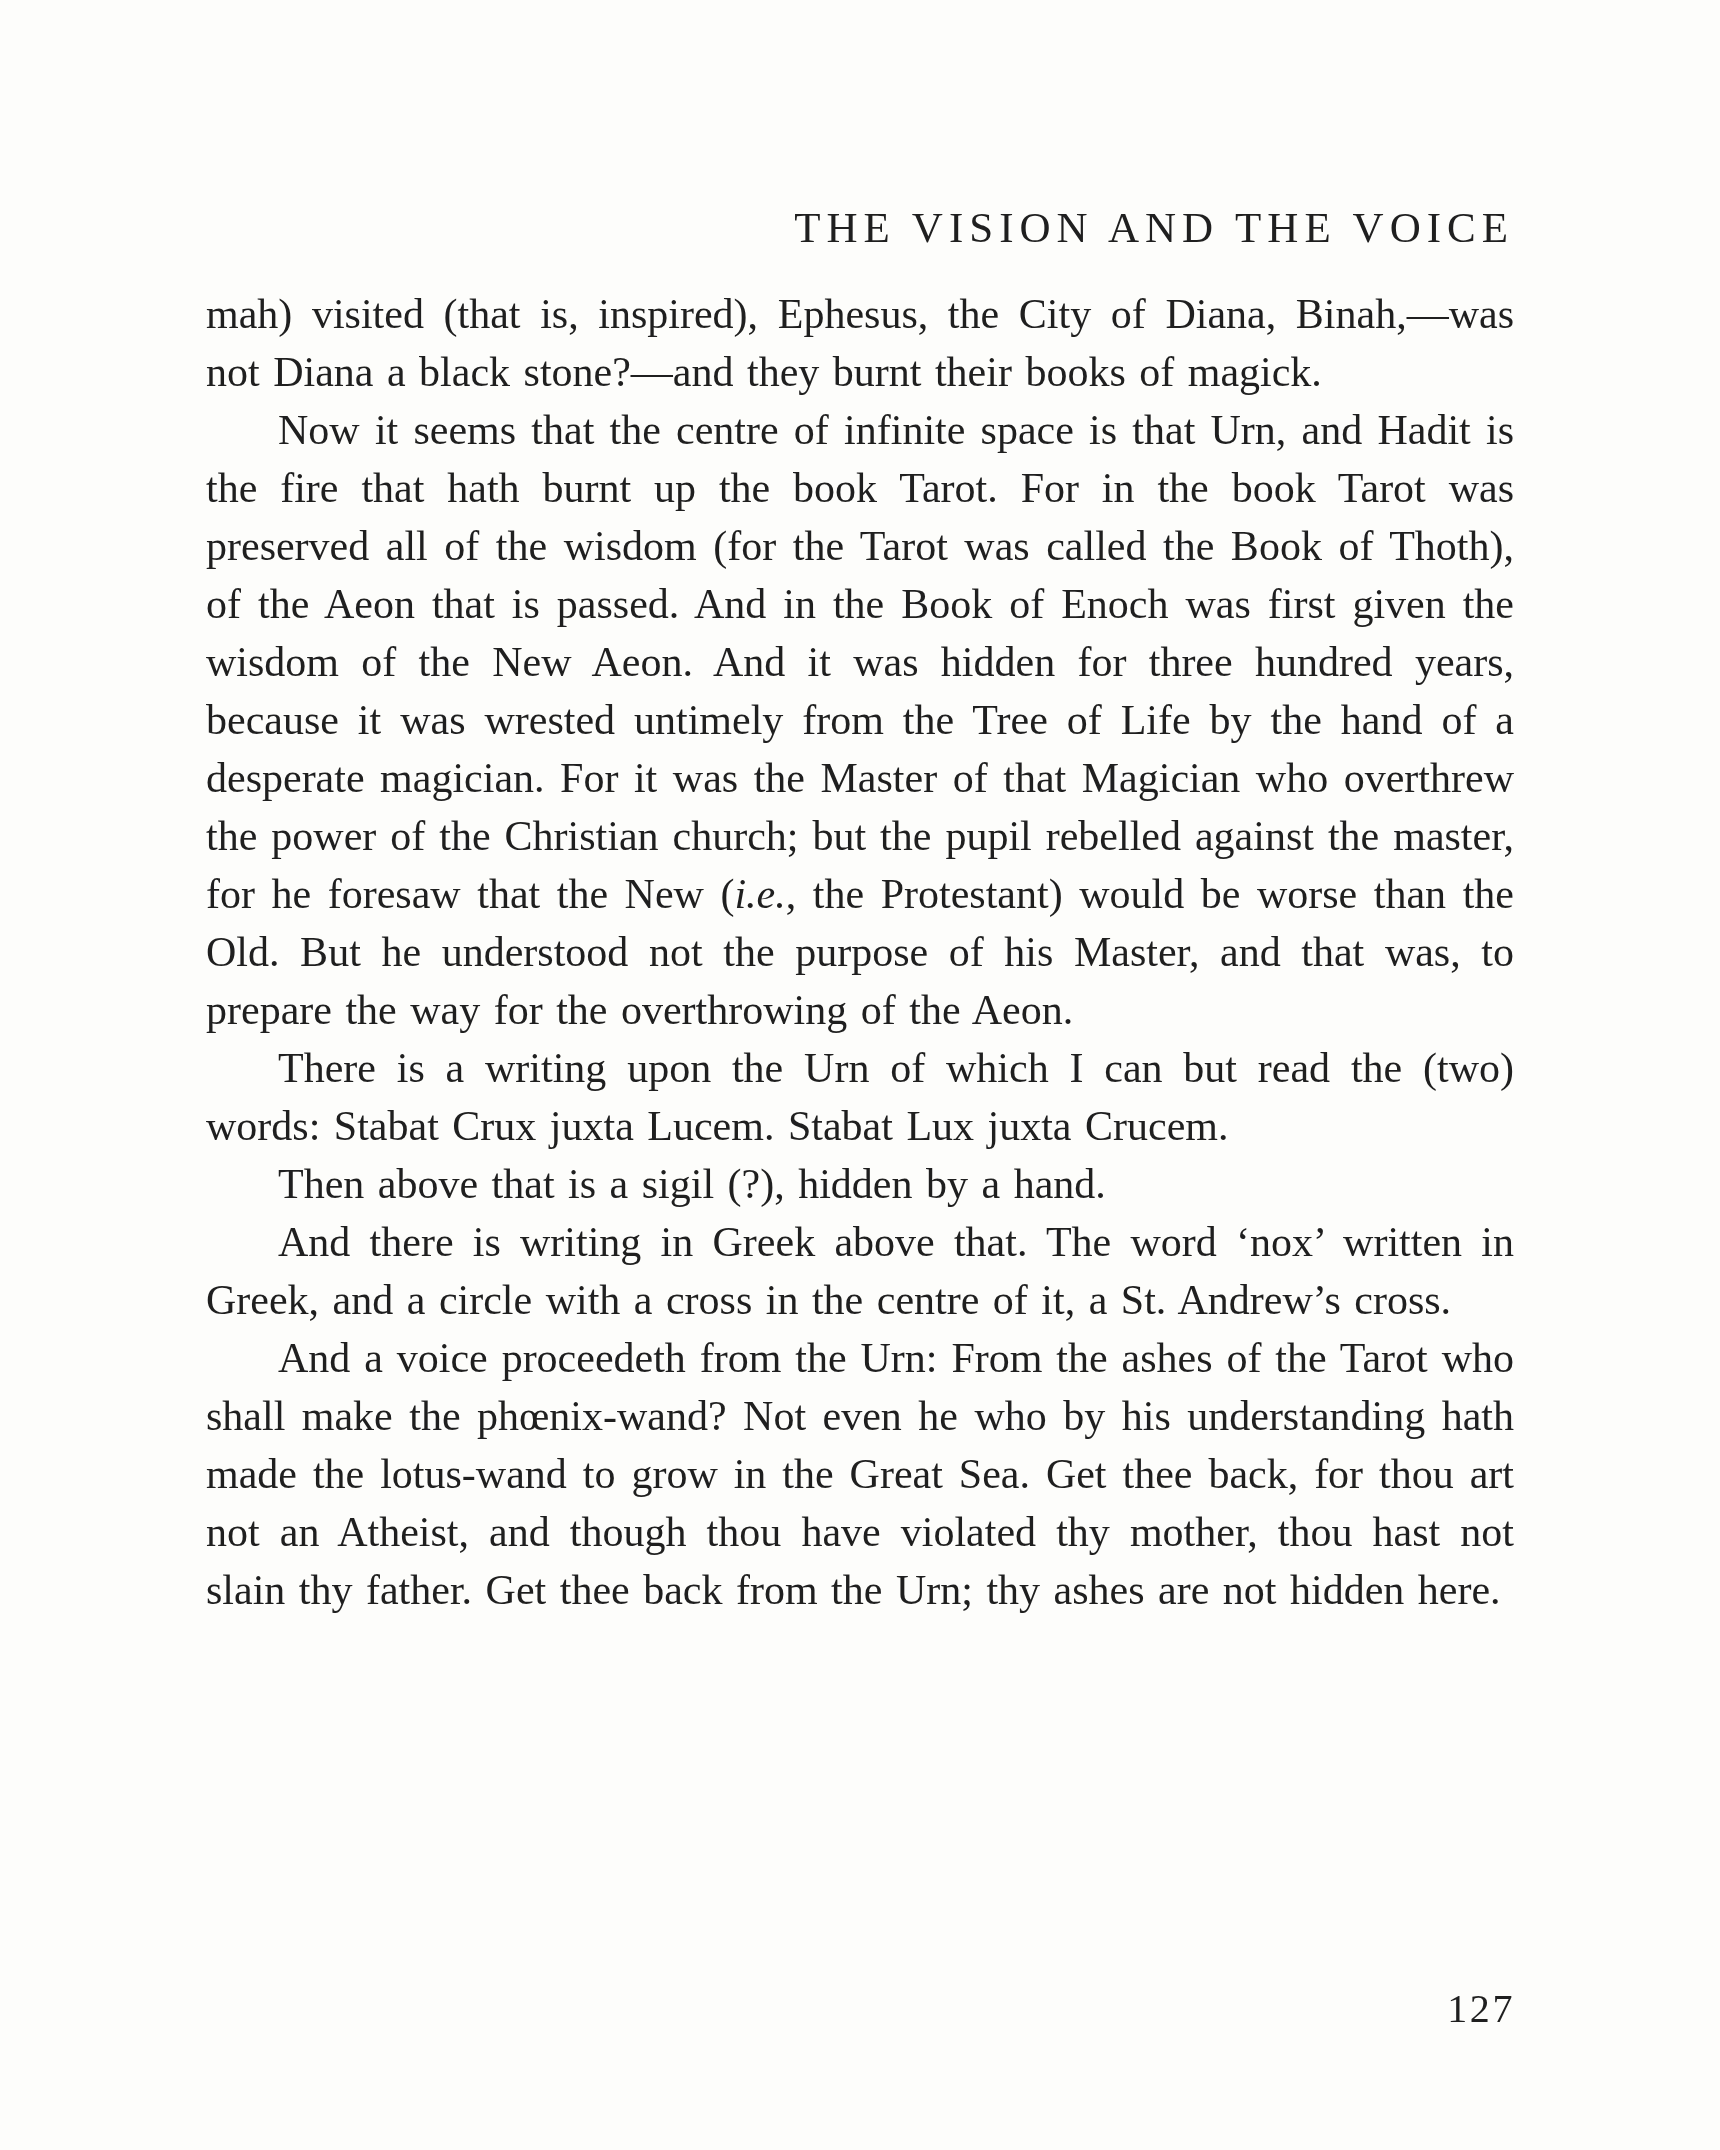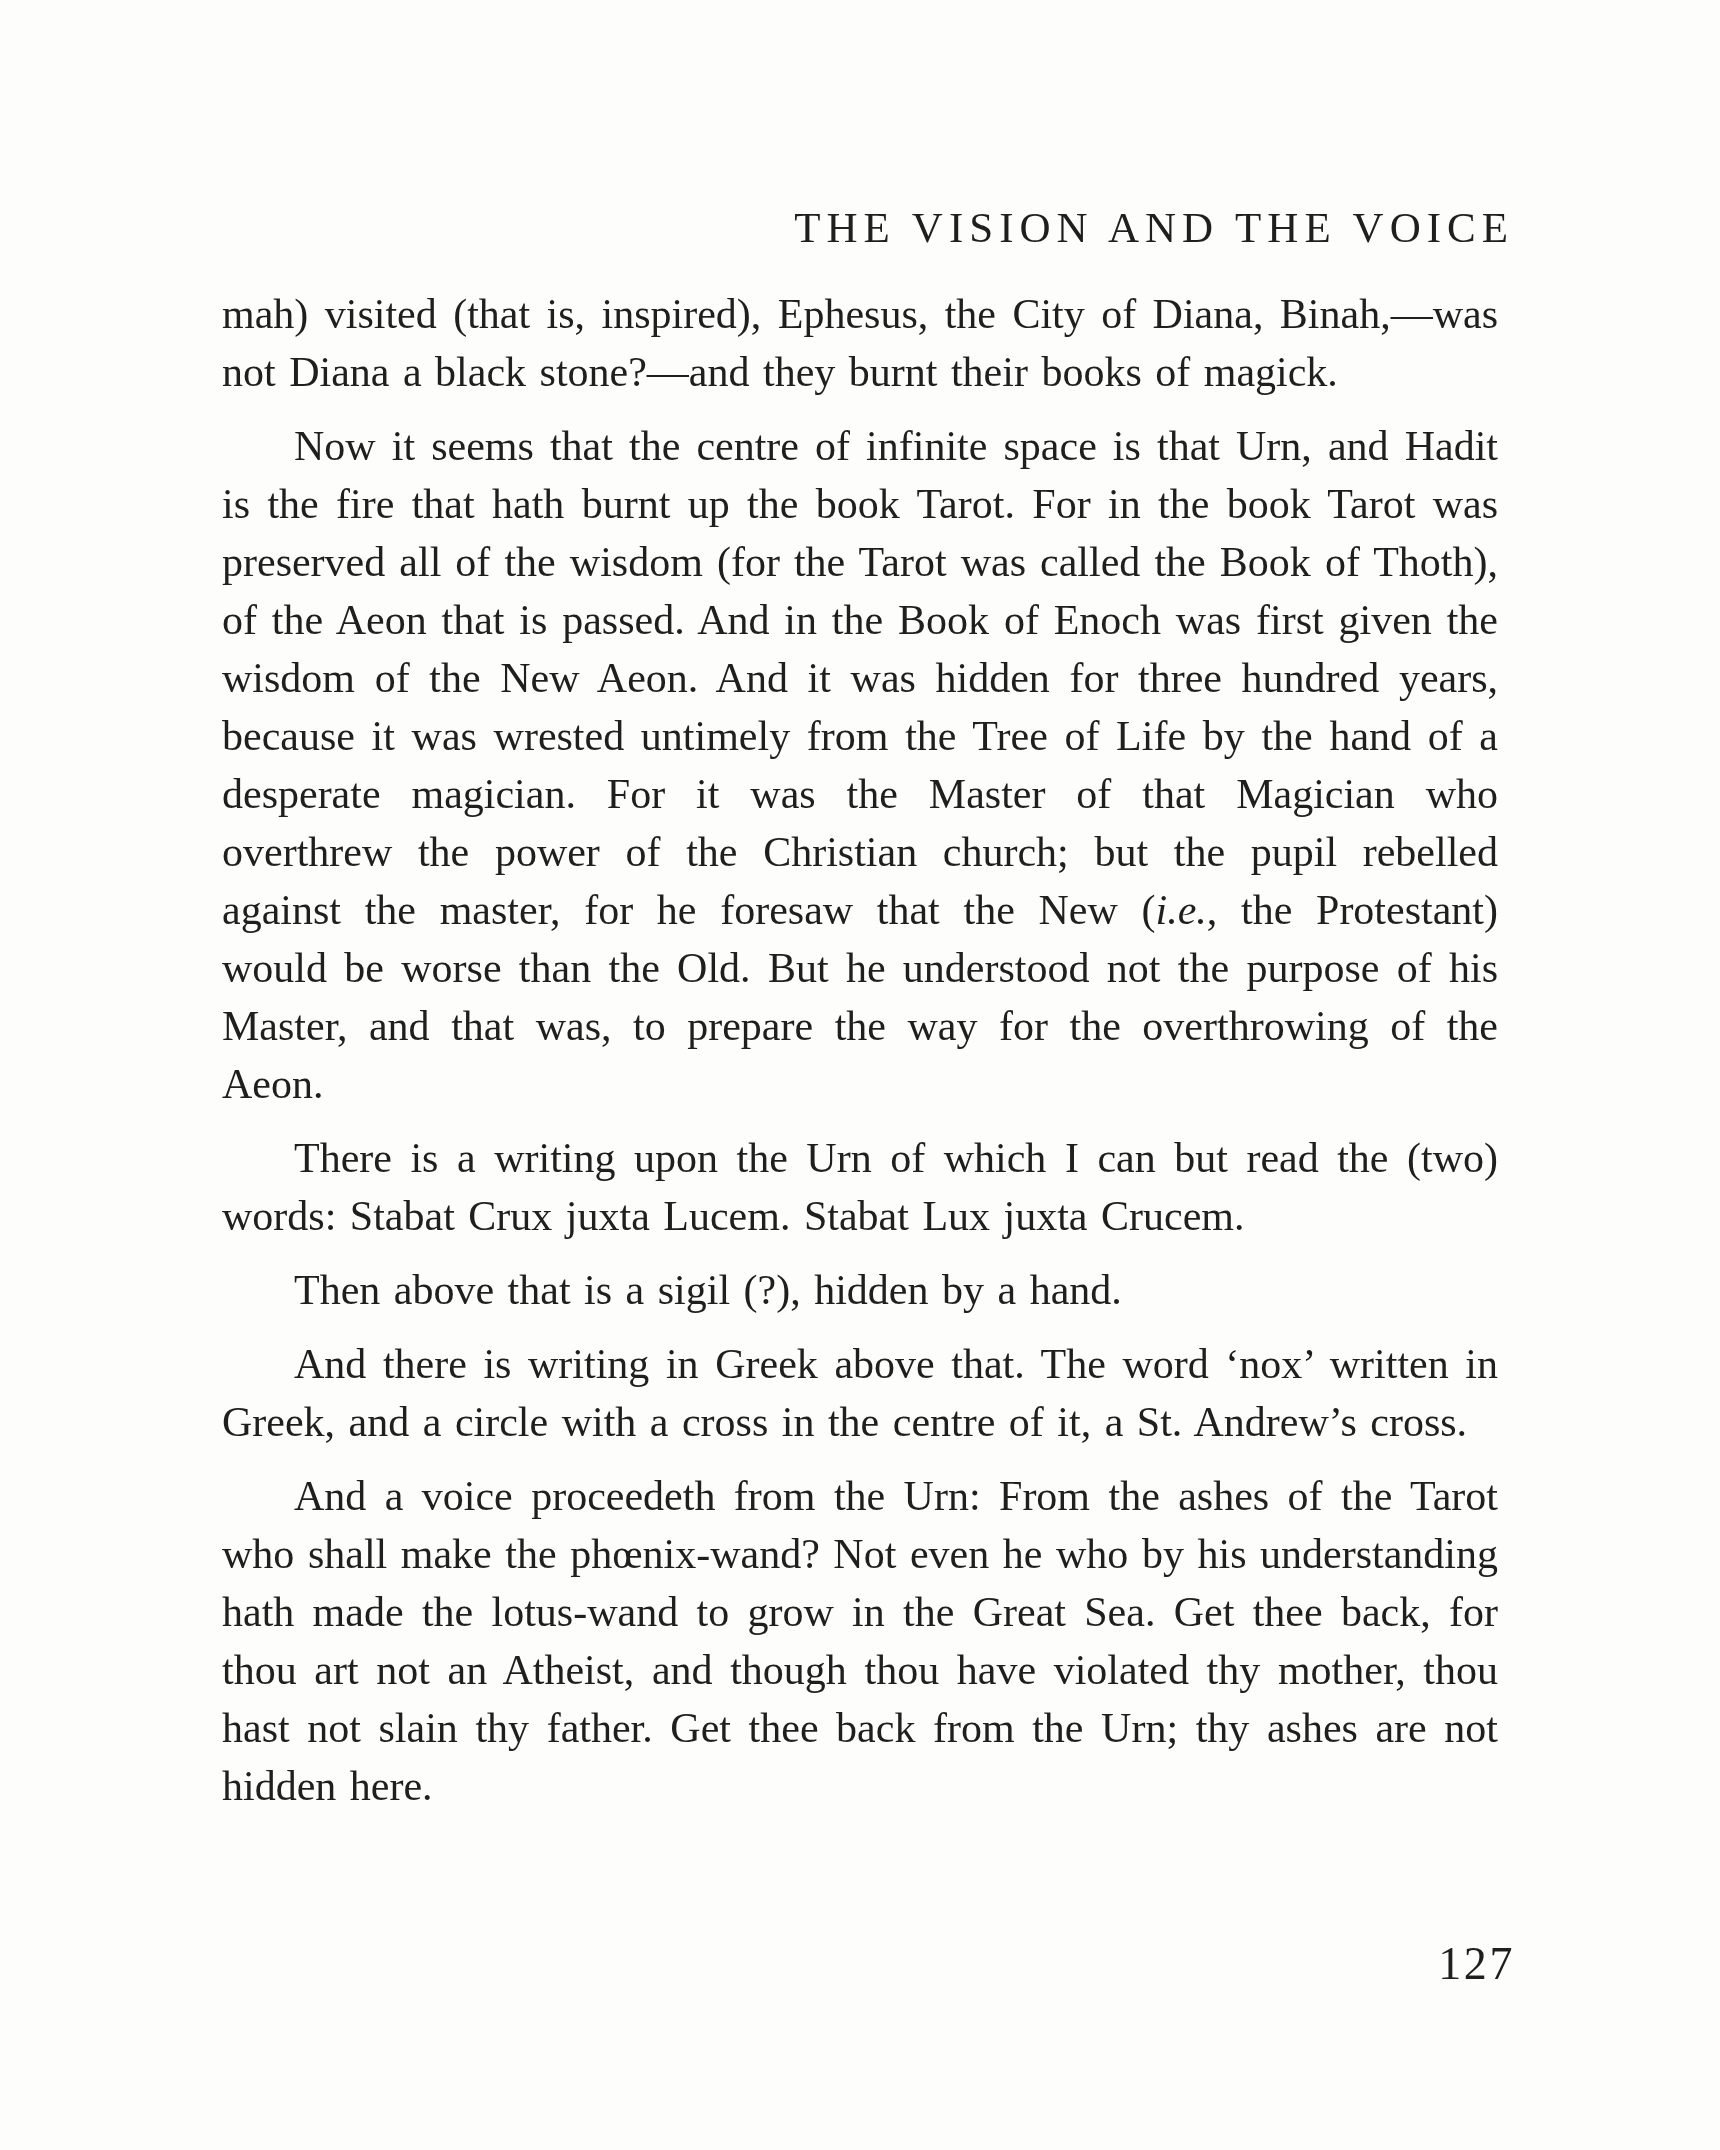--- a/index.html
+++ b/index.html
@@ -25,37 +25,37 @@
   .title {
     margin: 0 0 31px 0;
     font-size: 43px;
     line-height: 52px;
     font-weight: 400;
     text-align: right;
     letter-spacing: 6px;
     white-space: nowrap;
   }
   .body-text p {
-    margin: 16px;
+    margin: 0;
     font-size: 42px;
     line-height: 58px;
     text-align: justify;
     text-indent: 72px;
     word-spacing: 3px;
   }
   .body-text p.noindent {
     text-indent: 0;
   }
   .body-text em {
   }
   .page-number {
     position: absolute;
     right: 206px;
-    top: 1942px;
-    font-size: 46px;
+    top: 1987px;
+    font-size: 40px;
     line-height: 43px;
     letter-spacing: 2.6px;
   }
 </style>
 </head>
 <body>
 
 <div class="page">
   <div class="content-area">
     <h1 class="title">THE VISION AND THE VOICE</h1>

